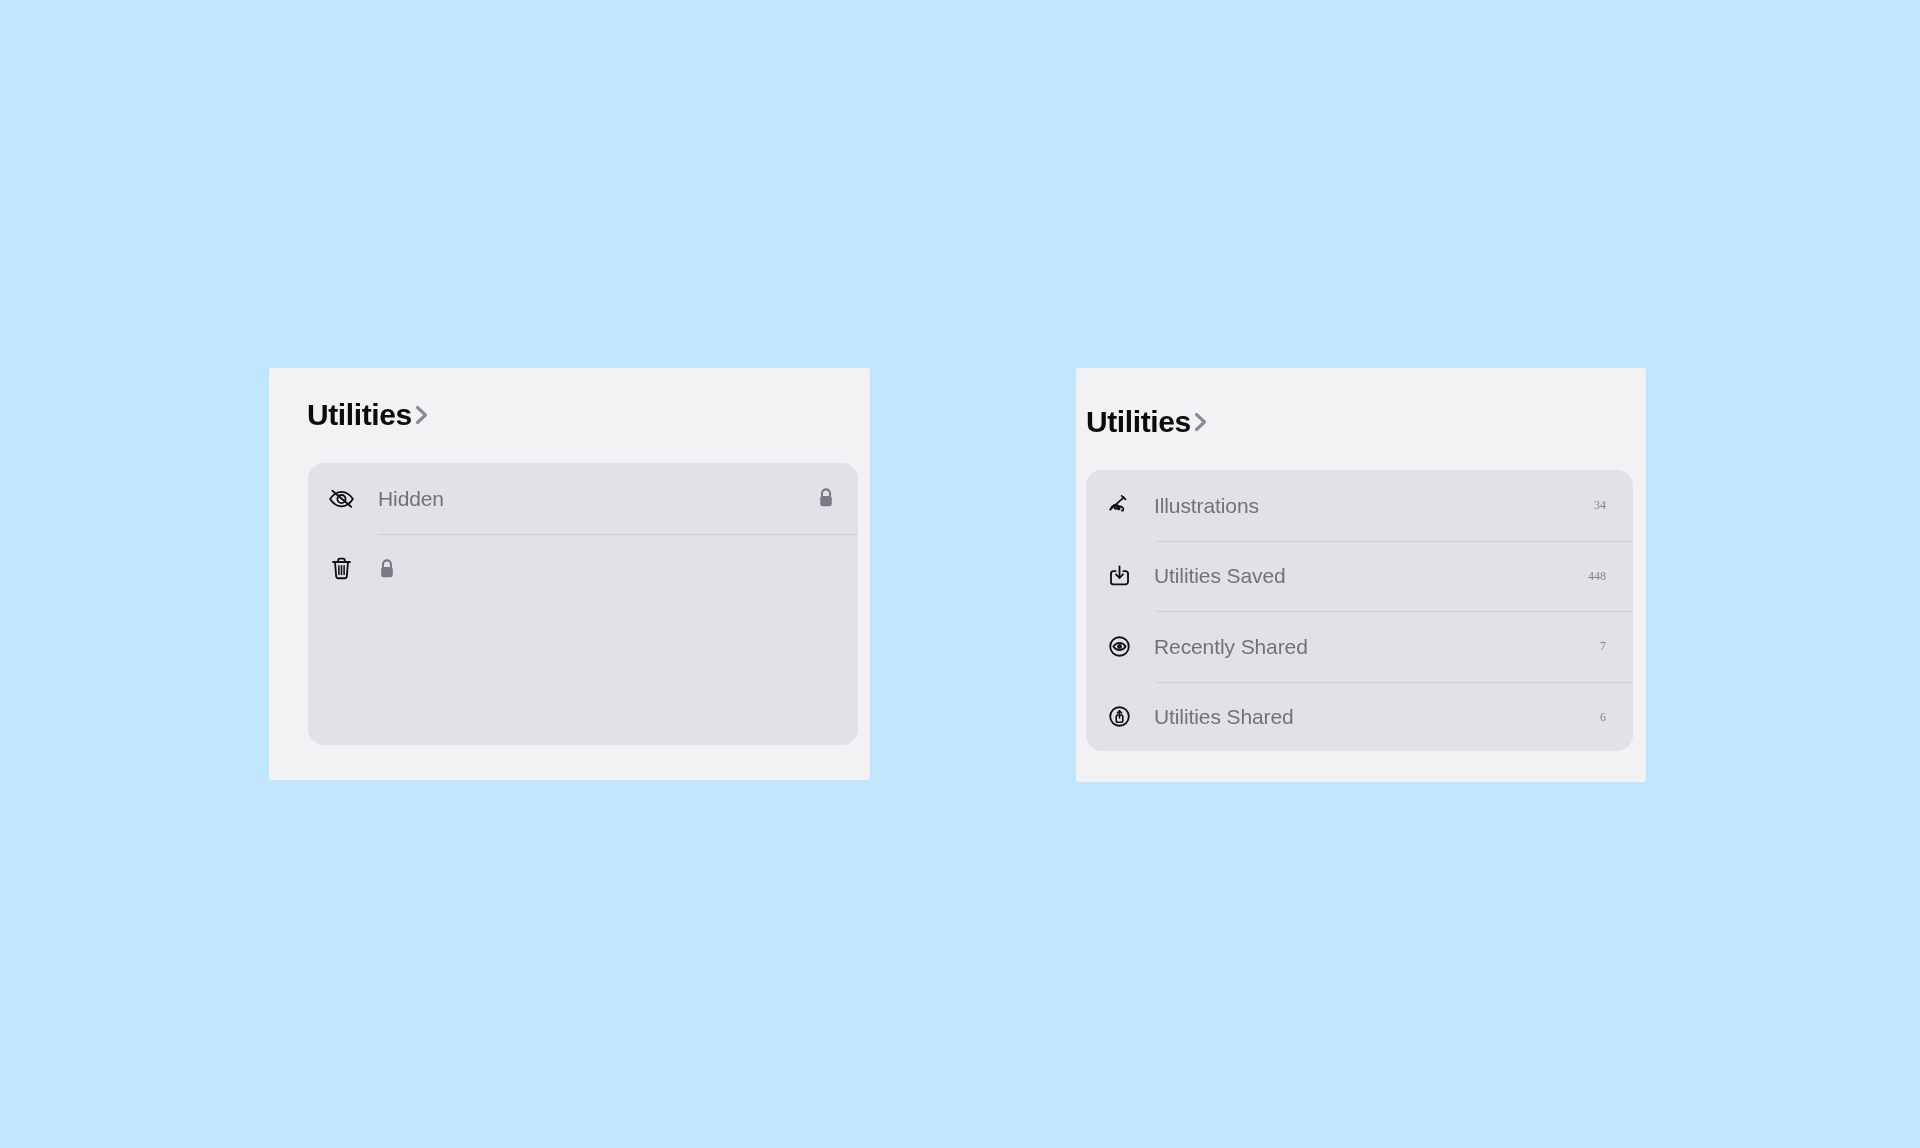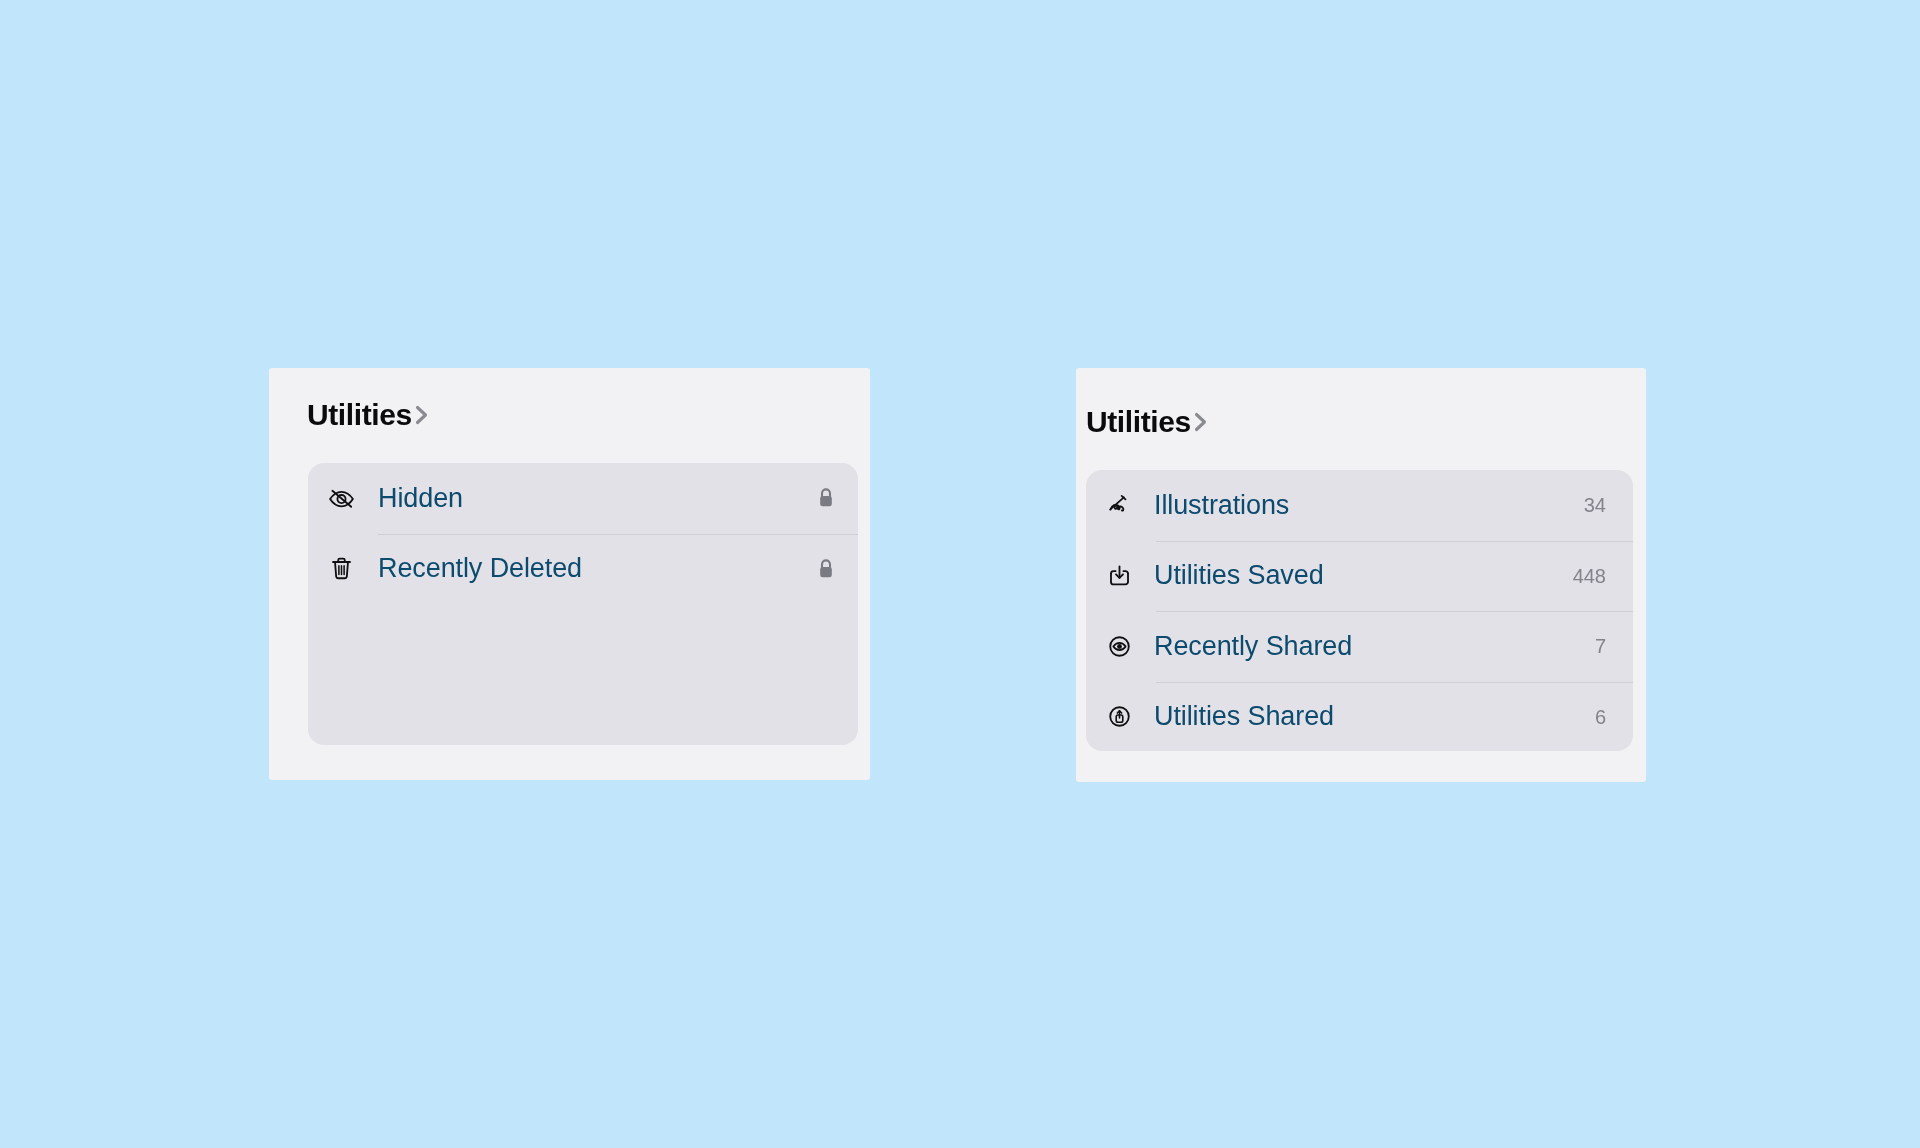--- a/index.html
+++ b/index.html
@@ -120,34 +120,35 @@
     align-items: center;
     justify-content: center;
     margin-right: 22px;
   }
   .panel-right .row-icon {
     margin-right: 20px;
   }
   .row-icon svg { display: block; }
 
   .row-label {
-    font-size: 27px;
-    color: #0c4a6e;
+    font-size: 21px;
+    color: #737373;
     letter-spacing: -0.1px;
     line-height: 1;
     flex: 1 1 auto;
     white-space: nowrap;
   }
 
   .row-count {
-    font-size: 20px;
+    font-size: 12px;
     color: #84838c;
     line-height: 1;
     white-space: nowrap;
     flex: none;
+    font-family: Liberation Serif, serif;
   }
 
   .row-lock {
     width: 18px;
     height: 22px;
     flex: none;
     display: flex;
     align-items: center;
     justify-content: center;
   }
@@ -202,21 +203,20 @@
 
       <div class="list-row">
         <span class="row-icon">
           <svg viewBox="0 0 30 30" width="29" height="29" aria-hidden="true">
             <path d="M6.2 8.3 H23.8" stroke="#101013" stroke-width="1.9" stroke-linecap="round"></path>
             <path d="M11.6 8.3 V6.4 A1.6 1.6 0 0 1 13.2 4.8 H16.8 A1.6 1.6 0 0 1 18.4 6.4 V8.3" fill="none" stroke="#101013" stroke-width="1.9" stroke-linejoin="round"></path>
             <path d="M8.3 8.3 L9.5 23.4 A1.9 1.9 0 0 0 11.4 25.1 H18.6 A1.9 1.9 0 0 0 20.5 23.4 L21.7 8.3" fill="none" stroke="#101013" stroke-width="1.9" stroke-linejoin="round"></path>
             <path d="M12.3 12.3 V21.2 M15 12.3 V21.2 M17.7 12.3 V21.2" stroke="#101013" stroke-width="1.6" stroke-linecap="round"></path>
           </svg>
         </span>
-        <span class="row-label">Recently Deleted</span>
         <span class="row-lock">
           <svg viewBox="0 0 18 22" width="18" height="22" aria-hidden="true">
             <path d="M5 9 V6.4 A4 4 0 0 1 13 6.4 V9" fill="none" stroke="#7a7a82" stroke-width="2.1" stroke-linecap="round"></path>
             <rect x="3.2" y="9" width="11.6" height="10.2" rx="2.3" fill="#7a7a82"></rect>
           </svg>
         </span>
       </div>
 
 
 

